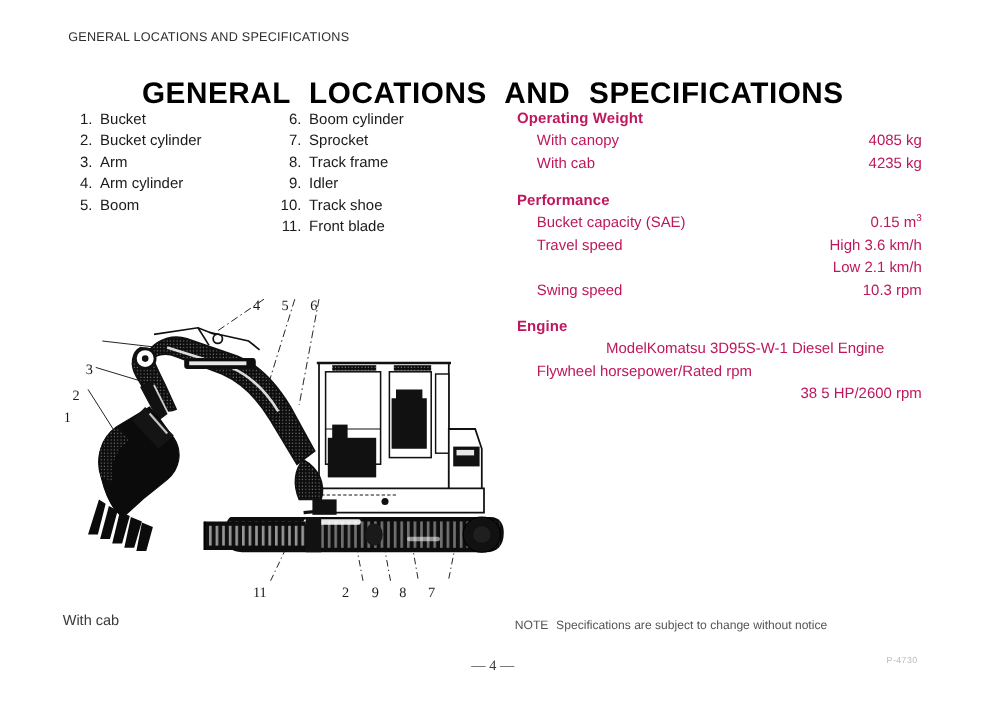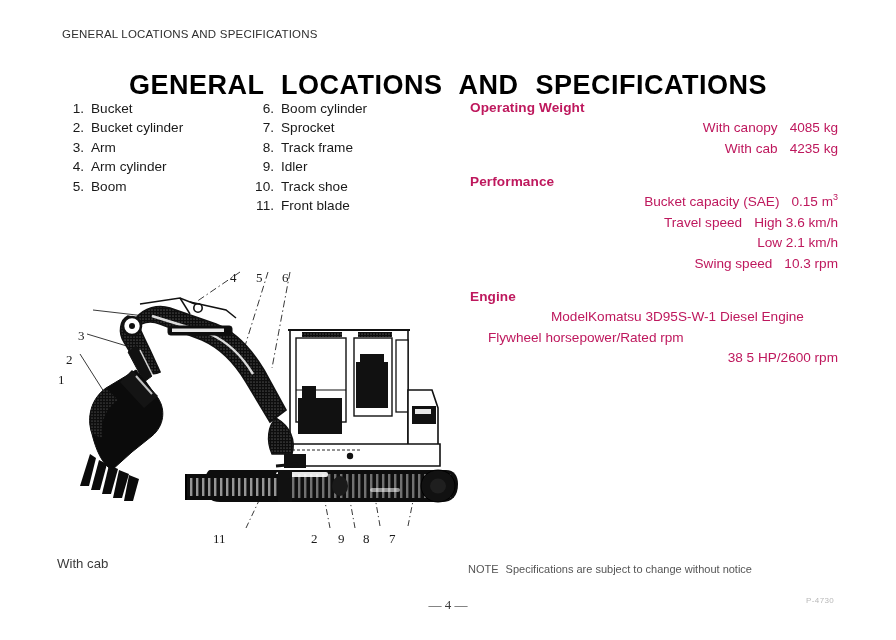--- a/index.html
+++ b/index.html
@@ -81,21 +81,21 @@
   .spec-group:last-child { margin-bottom: 14px; }
 
   .spec-heading {
     font-weight: bold;
     font-size: 13.6px;
     margin-bottom: 3px;
     letter-spacing: 0.1px;
   }
   .spec-row {
     display: flex;
-    justify-content: flex-end;
+    justify-content: space-between;
     align-items: baseline;
     padding-left: 18px;
     line-height: 20.5px;
     white-space: nowrap;
   }
   .spec-row .label { text-align: left; }
   .spec-row .value { text-align: right; padding-left: 12px; }
   .spec-row.indent-label .label { padding-left: 72px; }
   .spec-row.value-only { justify-content: flex-end; }
 
@@ -413,21 +413,21 @@
   </div>
 
   <span class="leader-num" style="left:230px; top:270px;">4</span>
   <span class="leader-num" style="left:256px; top:270px;">5</span>
   <span class="leader-num" style="left:282px; top:270px;">6</span>
 
   <span class="leader-num" style="left:78px; top:328px;">3</span>
   <span class="leader-num" style="left:66px; top:352px;">2</span>
   <span class="leader-num" style="left:58px; top:372px;">1</span>
 
-  <span class="leader-num" style="left:213px; top:531px;">11</span>
+  <span class="leader-num" style="left:230px; top:531px;">11</span>
   <span class="leader-num" style="left:311px; top:531px;">2</span>
   <span class="leader-num" style="left:338px; top:531px;">9</span>
   <span class="leader-num" style="left:363px; top:531px;">8</span>
   <span class="leader-num" style="left:389px; top:531px;">7</span>
 
   <div class="fig-caption">With cab</div>
 
   <div class="note">
     <span class="note-label">NOTE</span><span>Specifications are subject to change without notice</span>
   </div>

